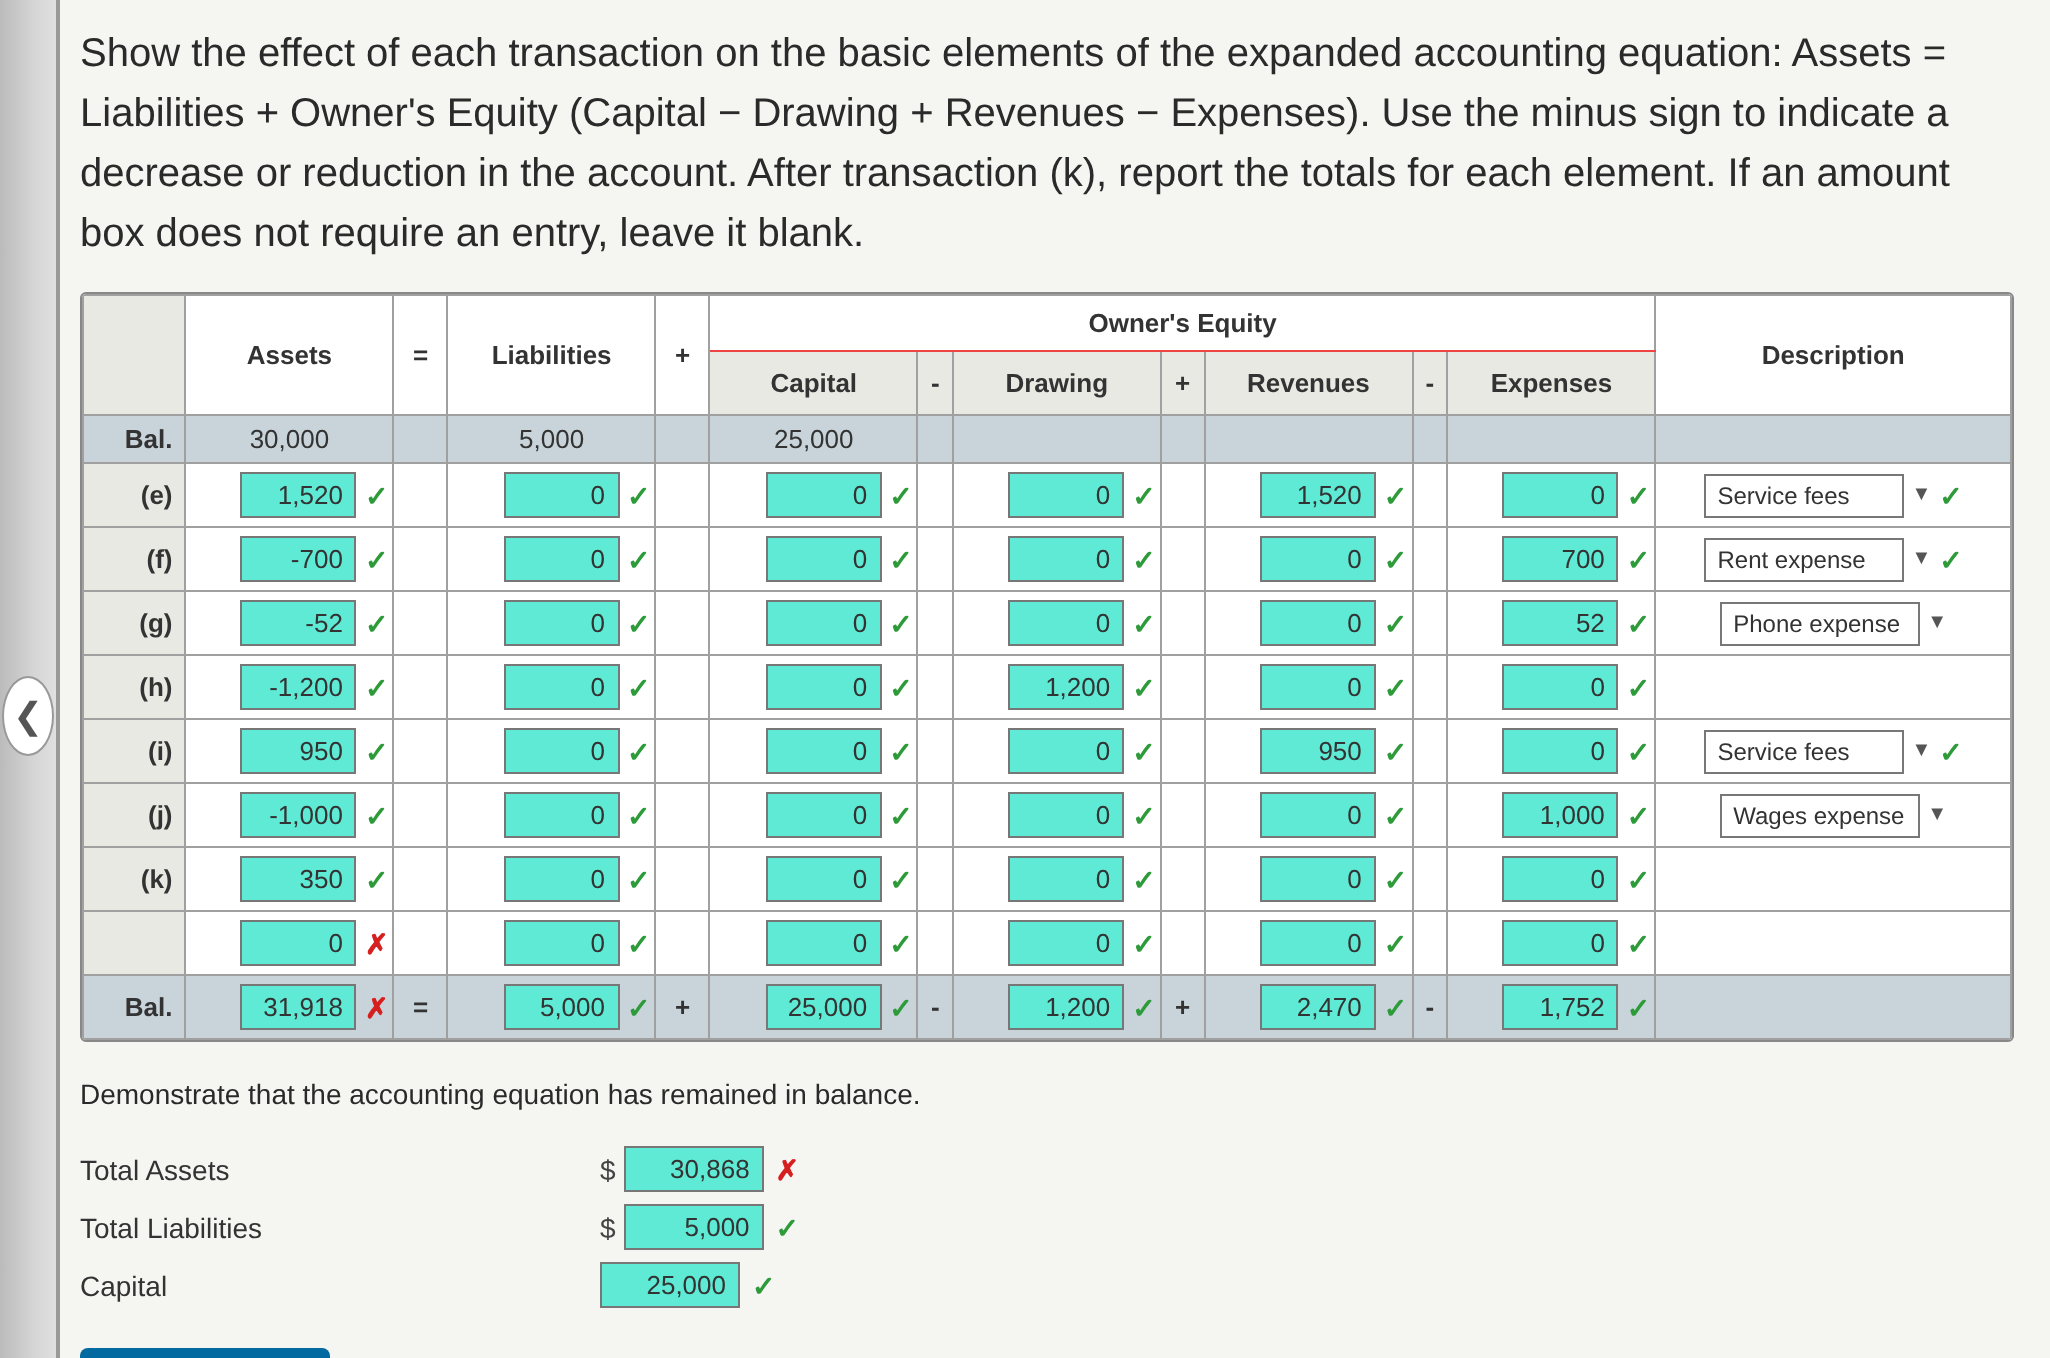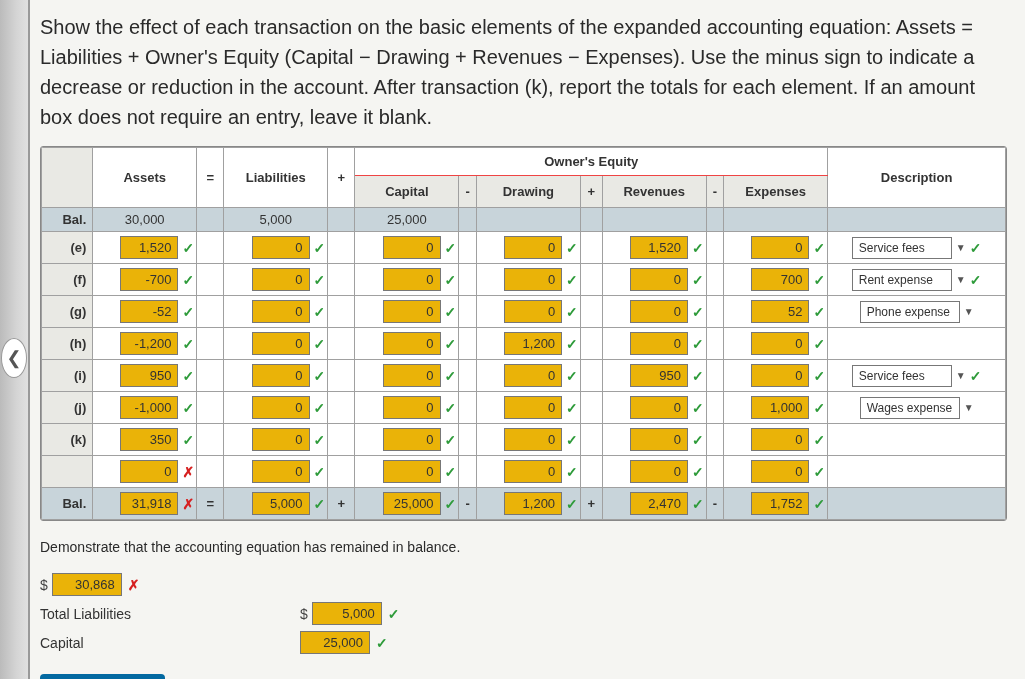--- a/index.html
+++ b/index.html
@@ -8,21 +8,21 @@
 .page::before { content:''; position:absolute; left:0; top:0; bottom:0; width:28px; background:linear-gradient(90deg,#bbb 0%, #d5d5d5 60%, #e0e0e0 100%); border-right:2px solid #999; }
 .instr { font-size:20px; line-height:1.5; color:#2a2a2a; margin-bottom:14px; }
 .tbl-wrap { background:#fff; border:1px solid #888; border-radius:3px; overflow:hidden; }
 table { border-collapse: collapse; width:100%; }
 th, td { border:1px solid #a0a0a0; padding:4px 6px; text-align:center; font-size:13px; }
 .hdr-row th { background:#e9e9e4; font-weight:bold; padding:8px 4px; }
 .owner-equity { text-align:center; font-weight:bold; padding:6px; border-bottom:1px solid #ef4444; }
 .rowlabel { background:#e9e9e4; font-weight:bold; text-align:right; padding-left:8px; }
 .bal-row td { background:#c8d4da; }
 .input-cell { display:flex; align-items:center; justify-content:flex-end; gap:4px; }
-.num-box { display:inline-block; min-width:58px; padding:3px 6px; background:#eab308; border:1px solid #777; text-align:right; font-family: Arial; font-size:13px; }
+.num-box { display:inline-block; min-width:58px; padding:3px 6px; background:#5eead4; border:1px solid #777; text-align:right; font-family: Arial; font-size:13px; }
 .check { color:#2e9b3a; font-weight:bold; font-size:14px; }
 .cross { color:#d62020; font-weight:bold; font-size:14px; }
 .op { font-weight:bold; }
 .desc-select { display:inline-flex; align-items:center; gap:4px; }
 .sel-box { min-width:100px; padding:3px 6px; background:#fff; border:1px solid #777; text-align:left; white-space:nowrap; font-size:12px; }
 .caret { font-size:10px; color:#555; }
 .section2 { margin-top:18px; }
 .sect-line { font-size:14px; color:#2a2a2a; margin-bottom:18px; }
 .bal-line { display:flex; align-items:center; margin:6px 0; font-size:14px; }
 .bal-label { width:260px; }
@@ -506,20 +506,21 @@
             <td class="nopad"></td>
           </tr>
         </tbody>
     </table>
   </div>
 
   <div class="section2">
     <div class="sect-line">Demonstrate that the accounting equation has remained in balance.</div>
     <div id="bal-lines">
         <div class="bal-line">
+          <span class="bal-label">Total Assets</span>
           <span class="dol">$</span>
           <span class="num-box" style="min-width: 70px;">30,868</span>
           <span class="cross" style="margin-left: 6px;"> ✗</span>
         </div>
         <div class="bal-line">
           <span class="bal-label">Total Liabilities</span>
           <span class="dol">$</span>
           <span class="num-box" style="min-width: 70px;">5,000</span>
           <span class="check" style="margin-left: 6px;"> ✓</span>
         </div>

